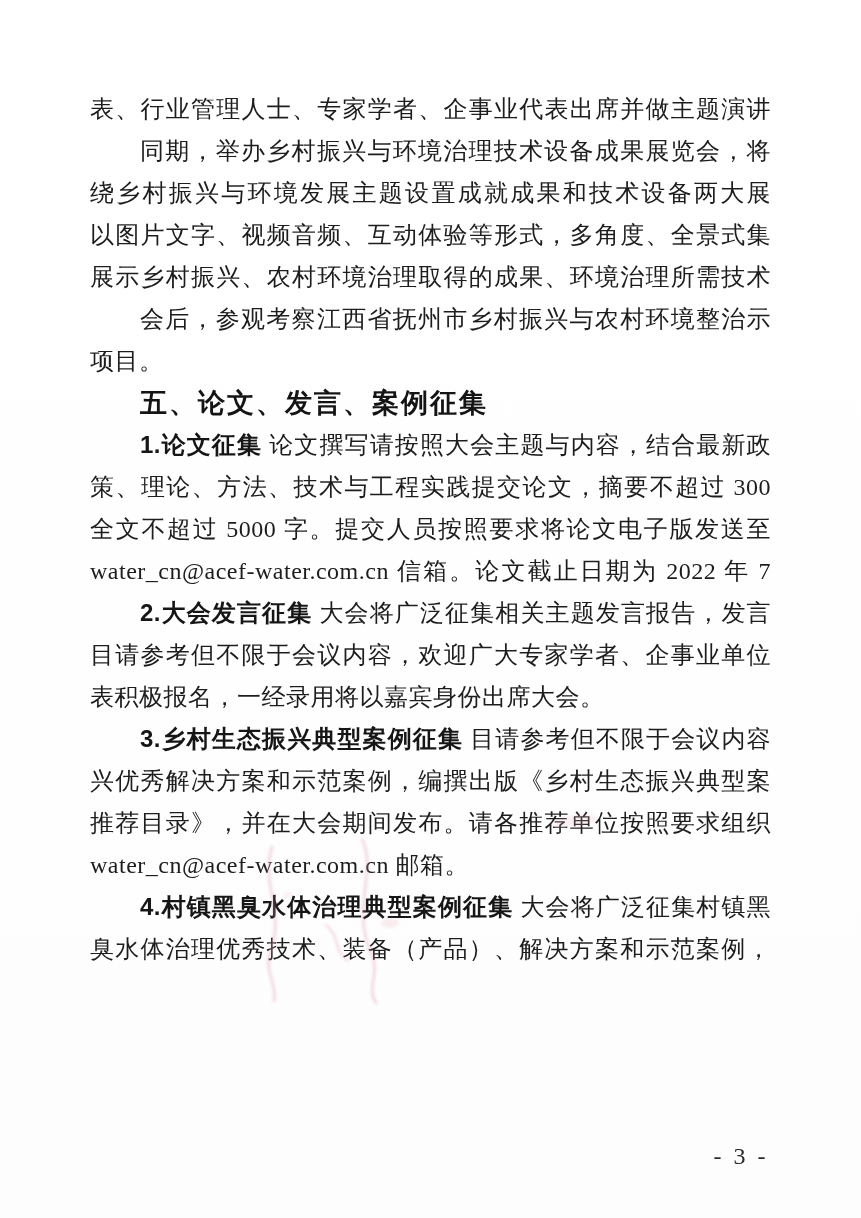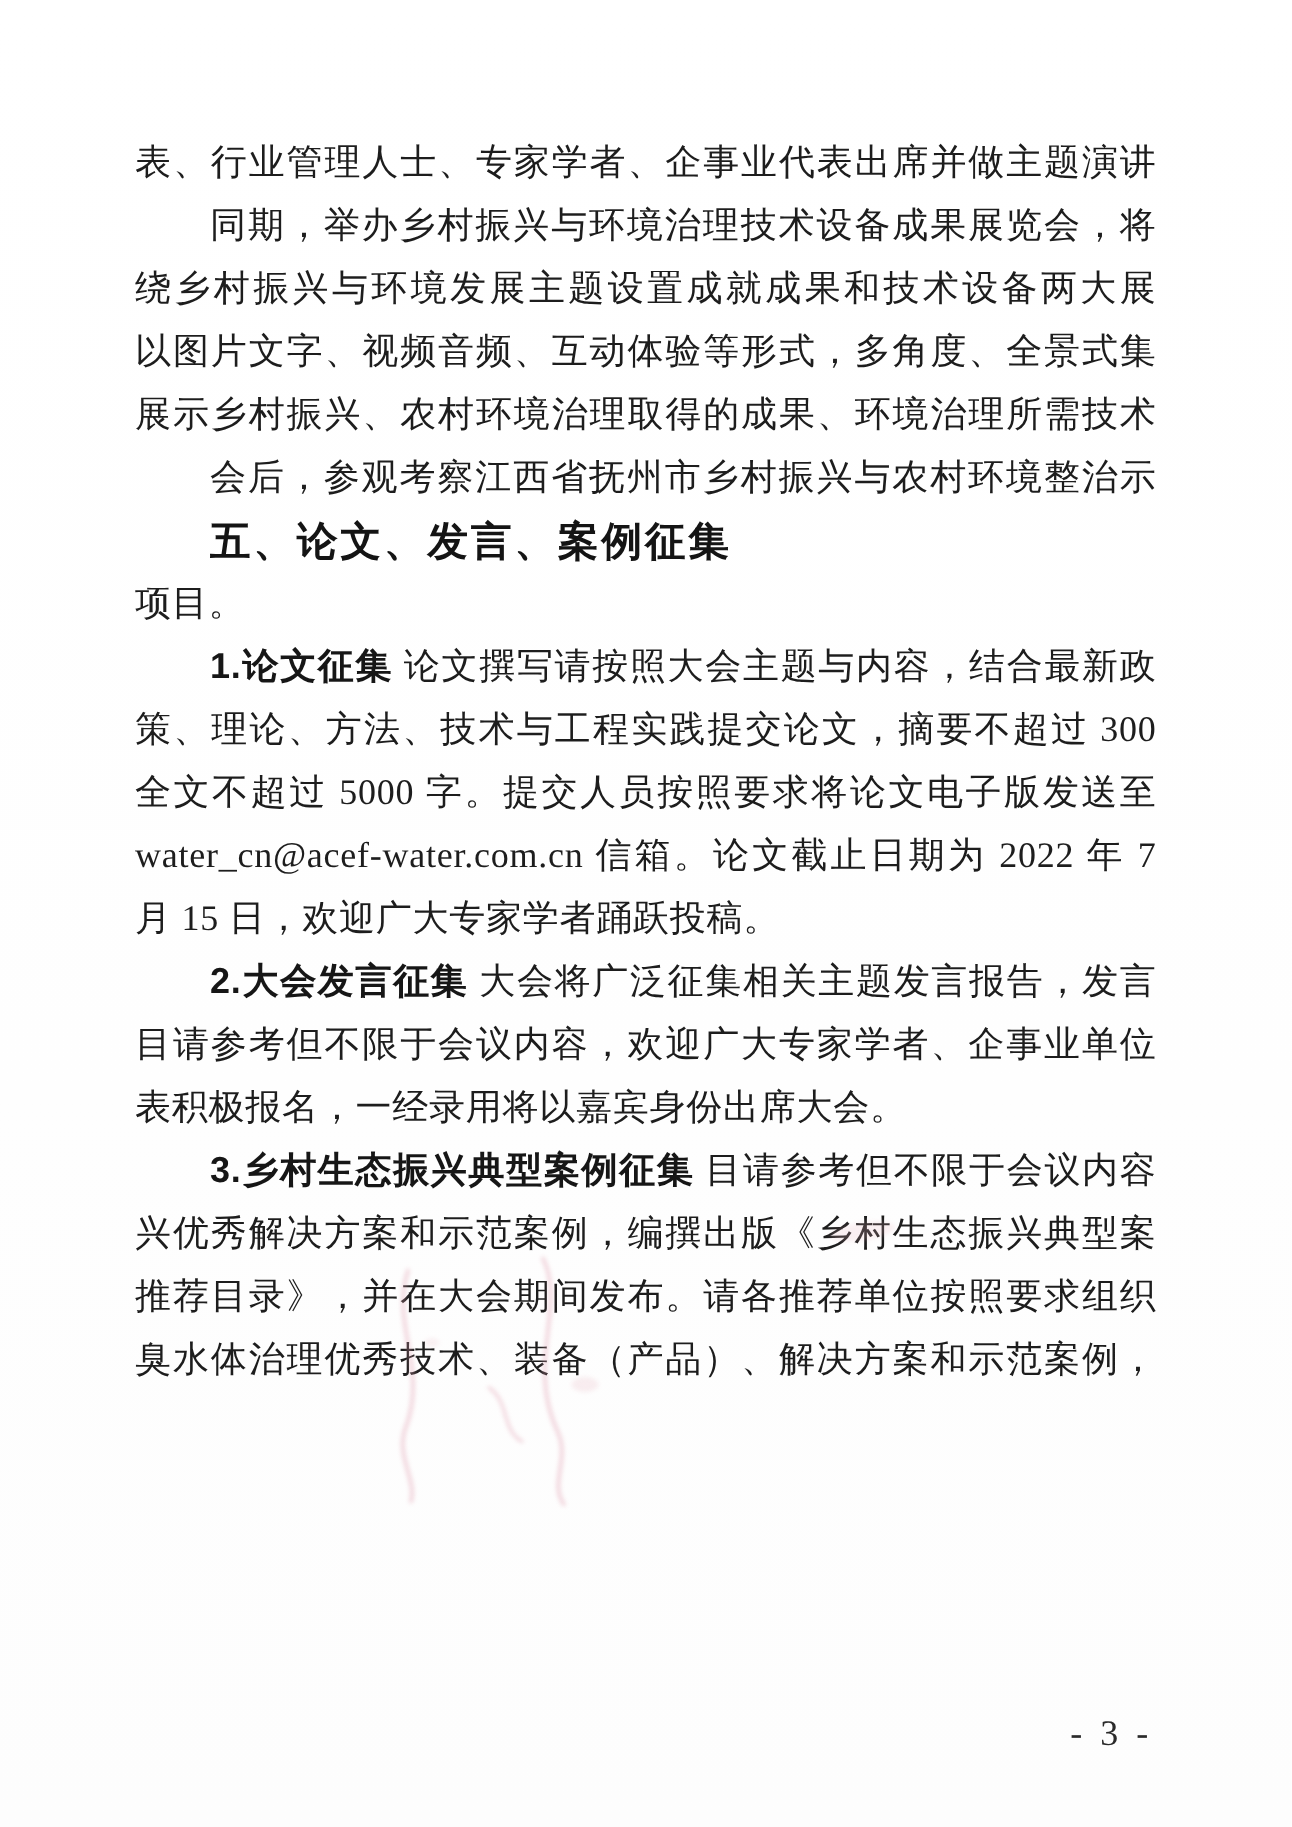--- a/index.html
+++ b/index.html
@@ -81,33 +81,34 @@
 
 <div class="page">
 
   <div class="textblock">
       <div class="line body fill"><span>表、行业管理人士、专家学者、企事业代表出席并做主题演讲和</span></div>
       <div class="line body fill indent"><span>同期，举办乡村振兴与环境治理技术设备成果展览会，将围</span></div>
       <div class="line body fill"><span>绕乡村振兴与环境发展主题设置成就成果和技术设备两大展区，</span></div>
       <div class="line body fill"><span>以图片文字、视频音频、互动体验等形式，多角度、全景式集中</span></div>
       <div class="line body fill"><span>展示乡村振兴、农村环境治理取得的成果、环境治理所需技术设</span></div>
       <div class="line body fill indent"><span>会后，参观考察江西省抚州市乡村振兴与农村环境整治示范</span></div>
+      <div class="line body"><span>项目。</span></div>
       <div class="line heading indent"><span>五、论文、发言、案例征集</span></div>
-      <div class="line body"><span>项目。</span></div>
       <div class="line body fill indent"><span class="seg-bold">1.论文征集</span><span> 论文撰写请按照大会主题与内容，结合最新政</span></div>
       <div class="line body fill"><span>策、理论、方法、技术与工程实践提交论文，摘要不超过 300 字，</span></div>
       <div class="line body fill"><span>全文不超过 5000 字。提交人员按照要求将论文电子版发送至</span></div>
       <div class="line body fill"><span>water_cn@acef-water.com.cn 信箱。论文截止日期为 2022 年 7</span></div>
-      <div class="line body"><span>月 15 日，欢迎广大专家学者踊跃投稿。</span></div>
       <div class="line body fill indent"><span class="seg-bold">2.大会发言征集</span><span> 大会将广泛征集相关主题发言报告，发言题</span></div>
       <div class="line body fill"><span>目请参考但不限于会议内容，欢迎广大专家学者、企事业单位代</span></div>
       <div class="line body"><span>表积极报名，一经录用将以嘉宾身份出席大会。</span></div>
       <div class="line body fill indent"><span class="seg-bold">3.乡村生态振兴典型案例征集</span><span> 目请参考但不限于会议内容</span></div>
       <div class="line body fill"><span>兴优秀解决方案和示范案例，编撰出版《乡村生态振兴典型案例</span></div>
       <div class="line body fill"><span>推荐目录》，并在大会期间发布。请各推荐单位按照要求组织相</span></div>
+      <div class="line body"><span>water_cn@acef-water.com.cn 邮箱。</span></div>
+      <div class="line body fill indent"><span class="seg-bold">4.村镇黑臭水体治理典型案例征集</span><span> 大会将广泛征集村镇黑</span></div>
       <div class="line body fill"><span>臭水体治理优秀技术、装备（产品）、解决方案和示范案例，编</span></div>
     </div>
 
   <svg class="red-marks" width="400" height="210" viewBox="0 0 400 210">
     <defs>
       <filter id="soft" x="-20%" y="-20%" width="140%" height="140%">
         <feGaussianBlur stdDeviation="1.4"></feGaussianBlur>
       </filter>
     </defs>
     <g filter="url(#soft)" fill="none" stroke="#e2a0b1" stroke-linecap="round" opacity="0.45">

